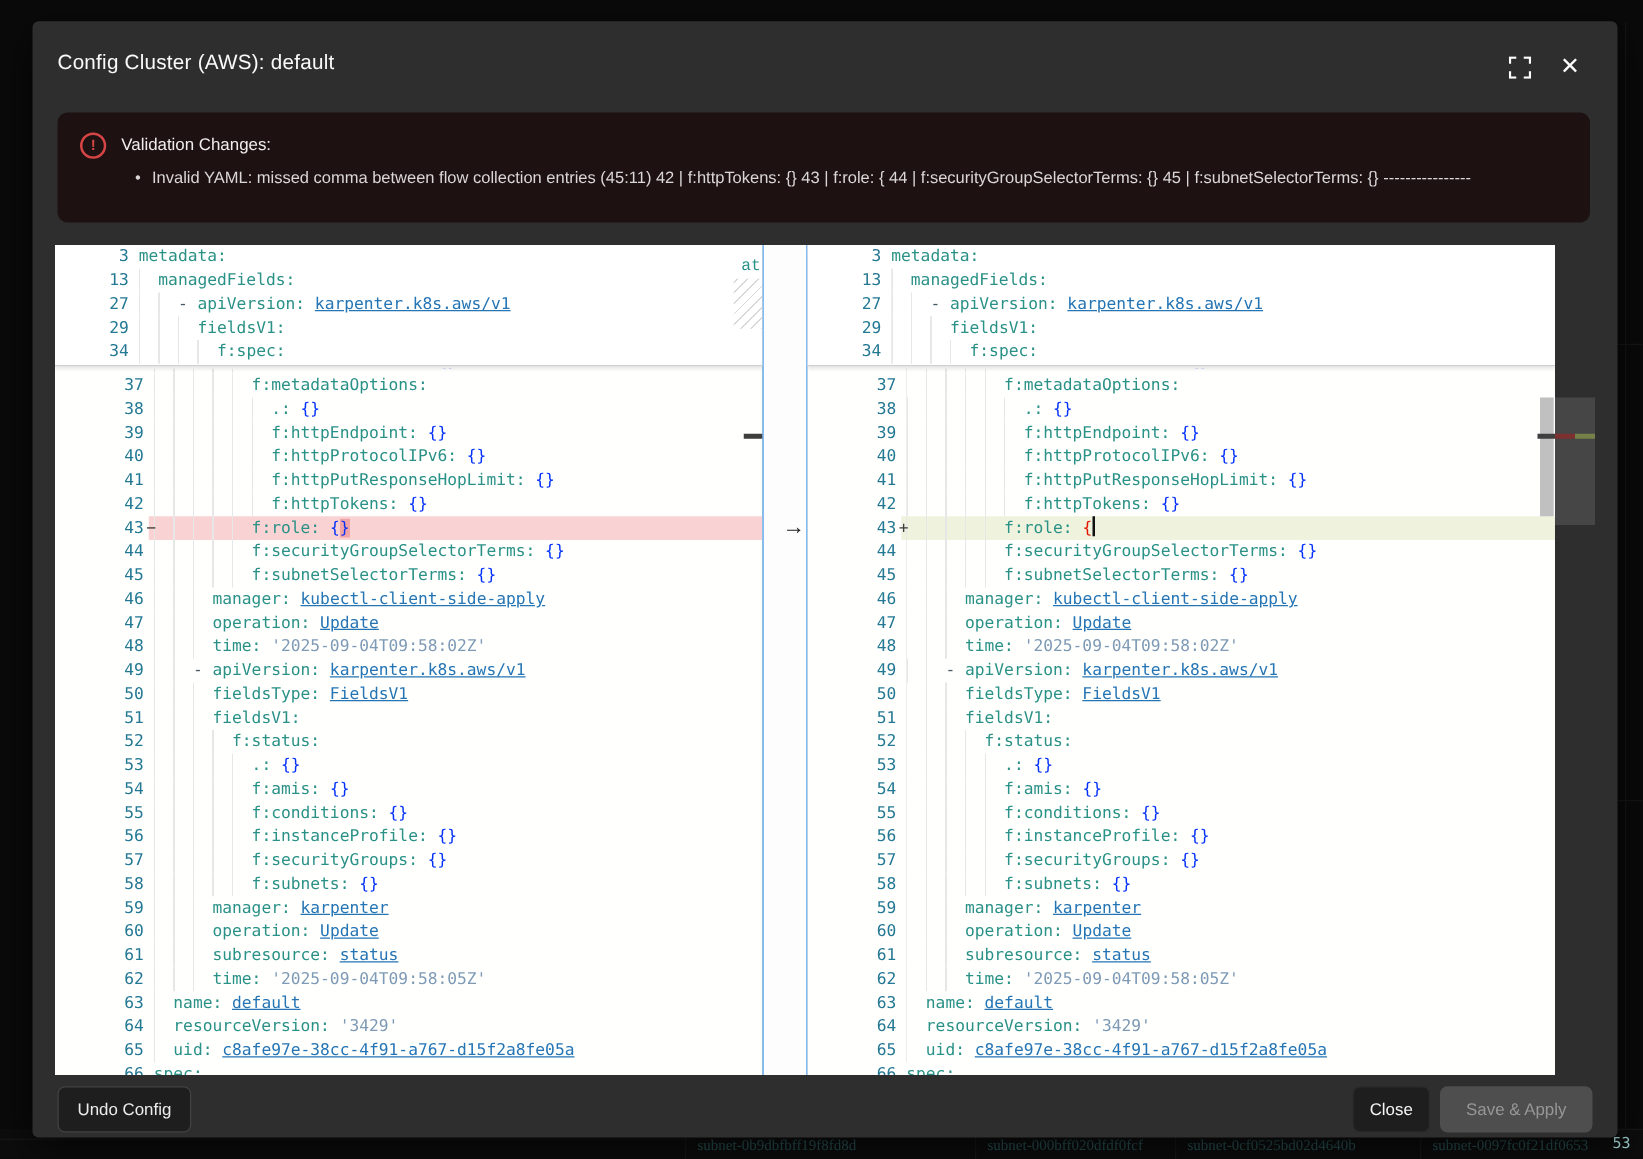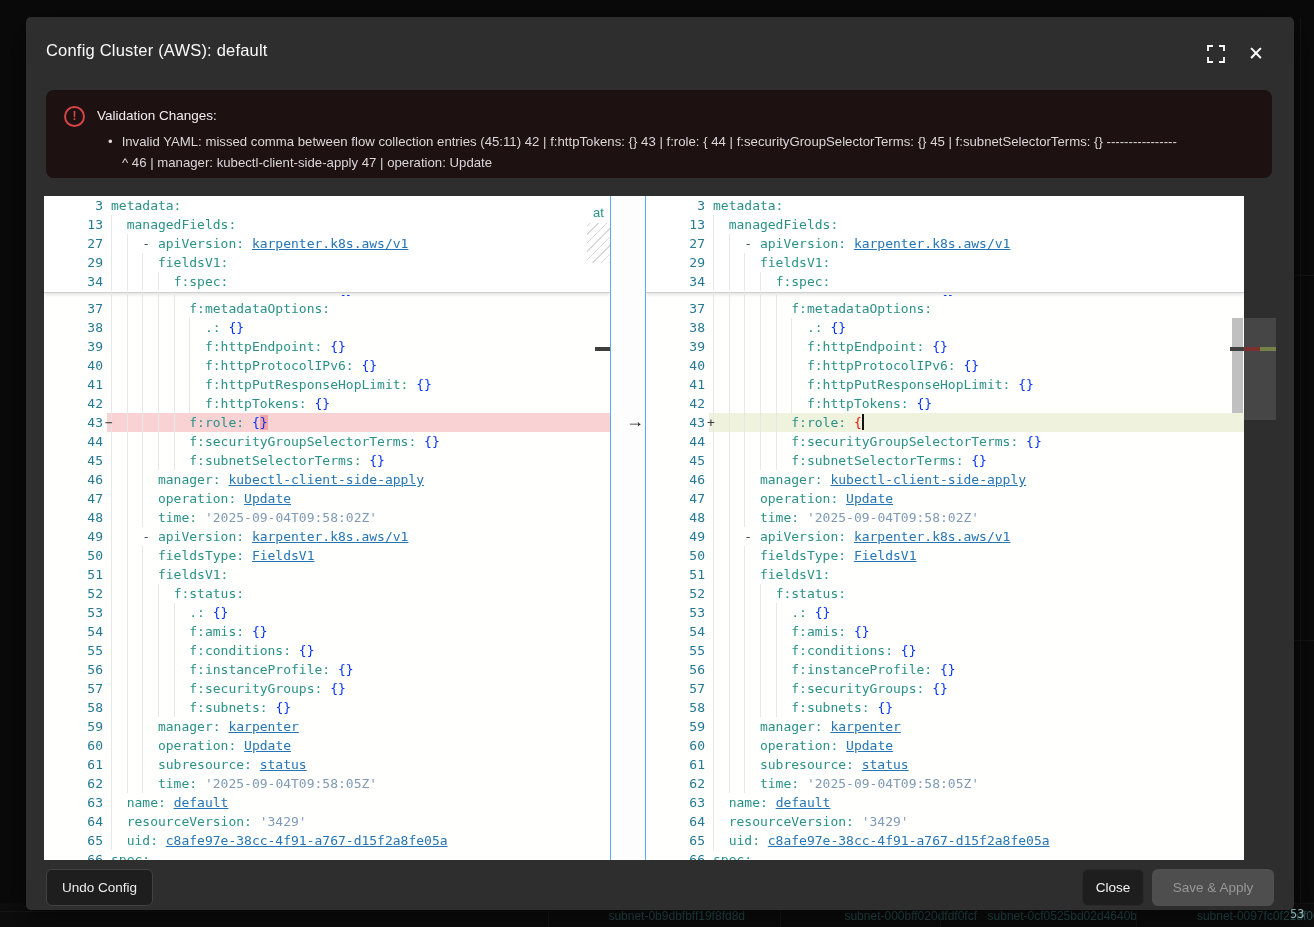--- a/index.html
+++ b/index.html
@@ -10,21 +10,21 @@
   .tb-text{position:absolute;top:5px;font-size:13.5px;color:#8f8f8f;white-space:nowrap;}
   .tb-key{position:absolute;left:831px;top:2px;width:21px;height:16px;border:1px solid #4f4f4f;border-radius:3px;
           color:#aaa;font-size:11px;text-align:center;line-height:15px;background:#222;}
   .tb-sep{position:absolute;left:955px;top:0;width:1px;height:18px;background:#3a3a3a;}
   .cluster-text{position:absolute;left:1166px;top:4px;font-size:13.5px;color:#cfcfcf;white-space:nowrap;}
   .bg-vline{position:absolute;left:1300px;top:18px;width:1px;height:885px;background:#2a2a2a;z-index:1;}
   .bg-hline{position:absolute;left:1288px;width:26px;height:1px;background:#2a2a2a;z-index:1;}
   .bottomstrip{position:absolute;left:0;top:903px;width:1314px;height:24px;background:#1a1a1a;z-index:1;}
   .bottom-hline{position:absolute;left:0;top:8px;width:552px;height:1px;background:#2c2c2c;}
   .bcell{position:absolute;top:0;height:24px;width:196px;border-left:1px solid #2e2e2e;border-top:1px solid #2c2c2c;}
-  .bcell span{display:block;margin:5px 0 0 9px;font-family:Liberation Sans, sans-serif;font-size:12px;color:#4f9b9b;white-space:nowrap;text-align:right;}
+  .bcell span{display:block;margin:5px 0 0 9px;font-family:Liberation Serif, serif;font-size:12px;color:#4f9b9b;white-space:nowrap;}
   .bright-frag{position:absolute;left:1290px;top:907px;z-index:6;font-family:"DejaVu Sans Mono",monospace;
                font-size:12px;color:#a9dbdb;}
   .overlay{position:absolute;inset:0;background:rgba(0,0,0,.47);z-index:4;}
   
   .modal{position:absolute;left:26px;top:17px;width:1268px;height:893px;background:#2e2e2e;border-radius:5px;
          box-shadow:0 10px 34px rgba(0,0,0,.65);z-index:10;}
   .modal-title{position:absolute;left:20px;top:24px;font-size:16.5px;color:#fafafa;letter-spacing:.2px;}
   .hicon{position:absolute;top:28px;width:18px;height:18px;cursor:pointer;}
   .hicon.expand{left:1181px;}
   .hicon.close{left:1221px;color:#fff;font-size:19px;line-height:18px;text-align:center;}
@@ -40,38 +40,38 @@
   .diff{position:absolute;left:18px;top:179px;width:1232px;height:664px;}
   .pane{position:absolute;top:0;height:664px;background:#fffffe;overflow:hidden;}
   .pane.left{left:0;width:566px;}
   .pane.right{left:602px;width:598px;}
   .sash{position:absolute;left:566px;top:0;width:34px;height:664px;background:#fdfdfd;
         border-left:1px solid var(--sash);border-right:1px solid var(--sash);}
   .revert-arrow{position:absolute;left:578px;top:216px;width:26px;height:19px;z-index:6;color:#1b1b1b;
                 font-size:18px;line-height:19px;text-align:center;cursor:pointer;}
   .sticky{position:absolute;left:0;top:0;right:0;height:96px;background:#fff;z-index:3;
           border-bottom:1px solid #cfcfcf;box-shadow:0 2px 3px rgba(0,0,0,.10);}
-  .codebody{position:absolute;left:0;top:99px;right:0;}
+  .codebody{position:absolute;left:12px;top:99px;right:0;}
   .sliver{height:4px;overflow:hidden;}
   .sliver .code-line{margin-top:-15px;}
   .code-line{position:relative;height:19px;line-height:19px;font-family:"DejaVu Sans Mono",monospace;
              font-size:13px;color:#2a2a2a;}
   .gut{position:absolute;left:0;top:0;width:59px;text-align:right;color:var(--lineno);}
   .mark{position:absolute;left:61px;top:0;width:12px;color:#3c3c3c;}
   .ct{position:absolute;left:67px;top:0;white-space:pre;}
   .guides{position:absolute;left:67px;top:0;bottom:0;
           background:repeating-linear-gradient(to right,#e7e7e7 0 1px,transparent 1px 15.664px);}
   .hl{position:absolute;left:63px;right:0;top:0;height:19px;}
   .hl.del{background:var(--delbg);} .hl.add{background:var(--addbg);}
   .c-key{color:var(--key);} .c-val{color:var(--val);text-decoration:underline;} .c-str{color:var(--str);}
   .c-brace{color:var(--brace);} .c-dash{color:#455a64;}
   .c-brace.chardel{background:var(--delchar);}
   .c-brace.err{color:#e51400;}
   .caret{display:inline-block;width:2px;height:16px;background:#111;vertical-align:-3px;}
-  .frag-at{position:absolute;left:549px;top:9px;z-index:4;font-family:Liberation Sans, sans-serif;
+  .frag-at{position:absolute;left:549px;top:9px;z-index:4;font-family:Liberation Mono, monospace;
            font-size:13px;color:var(--key);}
   .hatch{position:absolute;left:543px;top:27px;width:23px;height:40px;z-index:4;
          background:repeating-linear-gradient(315deg,#d8d8d8 0 1px,transparent 1px 6px);}
   .ovr-mark-left{position:absolute;right:0;top:151px;width:15px;height:4px;background:#3e3e3e;z-index:5;}
   .sb-thumb{position:absolute;left:586px;top:122px;width:11px;height:95px;background:rgba(130,130,130,.5);z-index:5;}
   .sb-graymark{position:absolute;left:584px;top:151px;width:14px;height:4px;background:#3f3f3f;z-index:5;}
   .ruler{position:absolute;left:1200px;top:122px;width:32px;height:102px;background:#464646;z-index:2;}
   .ruler-red{position:absolute;left:1200px;top:151px;width:16px;height:4px;background:#7c3030;z-index:3;}
   .ruler-green{position:absolute;left:1216px;top:151px;width:16px;height:4px;background:#76814a;z-index:3;}
   
@@ -120,21 +120,20 @@
         <path d="M17 12 V17 H12"></path>
         <path d="M6 17 H1 V12"></path>
       </svg>
     <div class="hicon close">✕</div>
 
     <div class="banner">
       <div class="alert-ic">!</div>
       <div class="banner-h">Validation Changes:</div>
       <div class="banner-item">
         <span class="bullet">•</span><span>Invalid YAML: missed comma between flow collection entries (45:11) 42 | f:httpTokens: {} 43 | f:role: { 44 | f:securityGroupSelectorTerms: {} 45 | f:subnetSelectorTerms: {} ----------------</span>
-        <div class="l2">^ 46 | manager: kubectl-client-side-apply 47 | operation: Update</div>
       </div>
     </div>
 
     <div class="diff">
       <div class="pane left" id="paneL">
           <div class="sticky">
             <div class="code-line">
               <span class="gut">3</span>
               <span class="ct"><span class="c-key">metadata:</span></span>
             </div>

